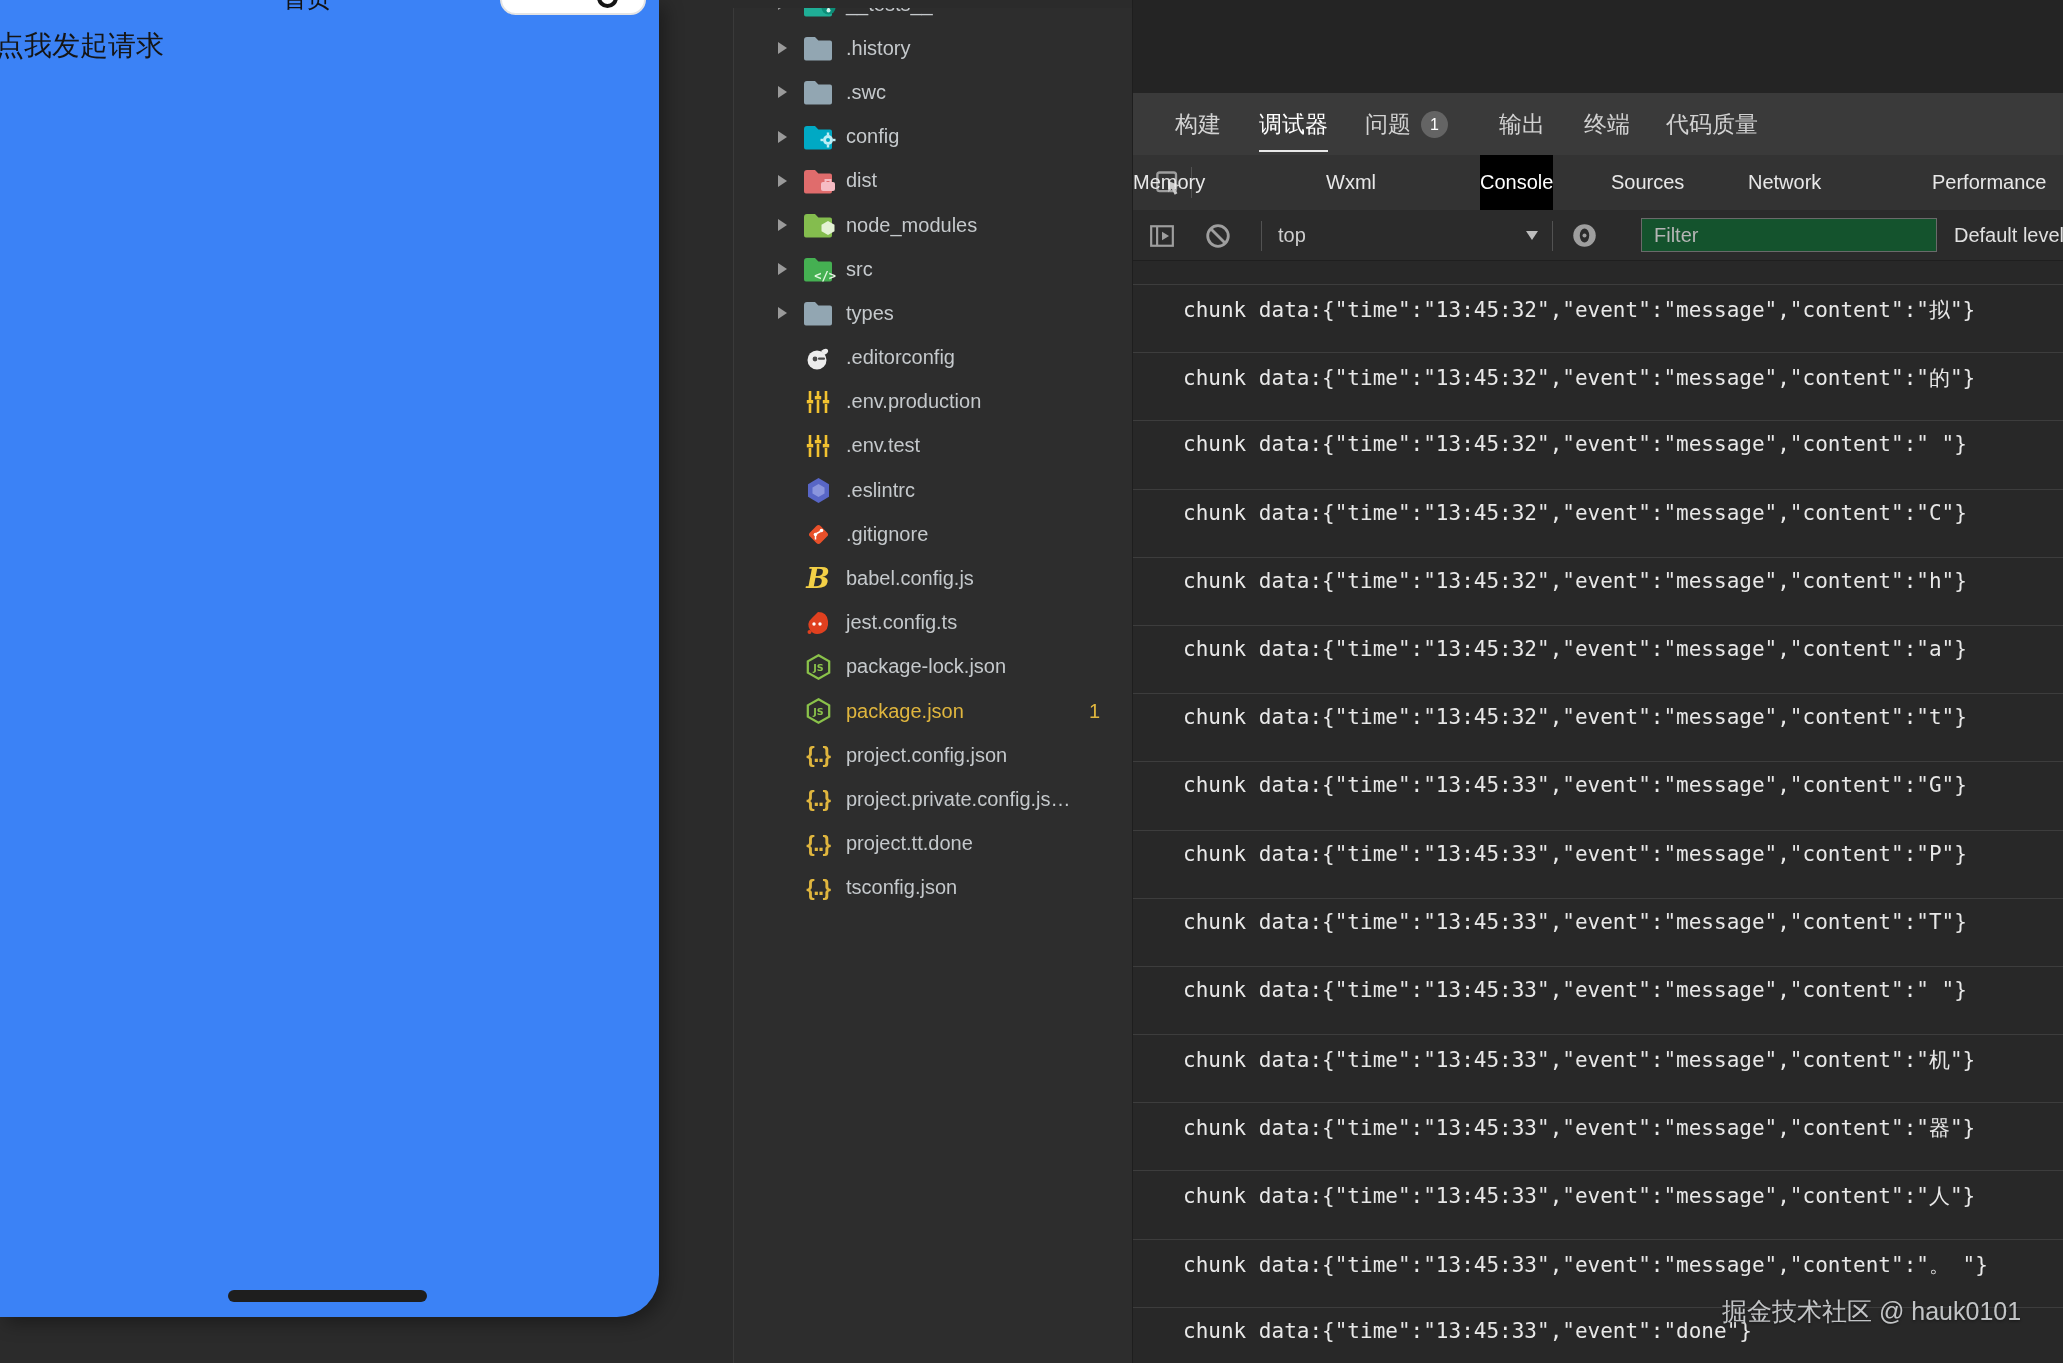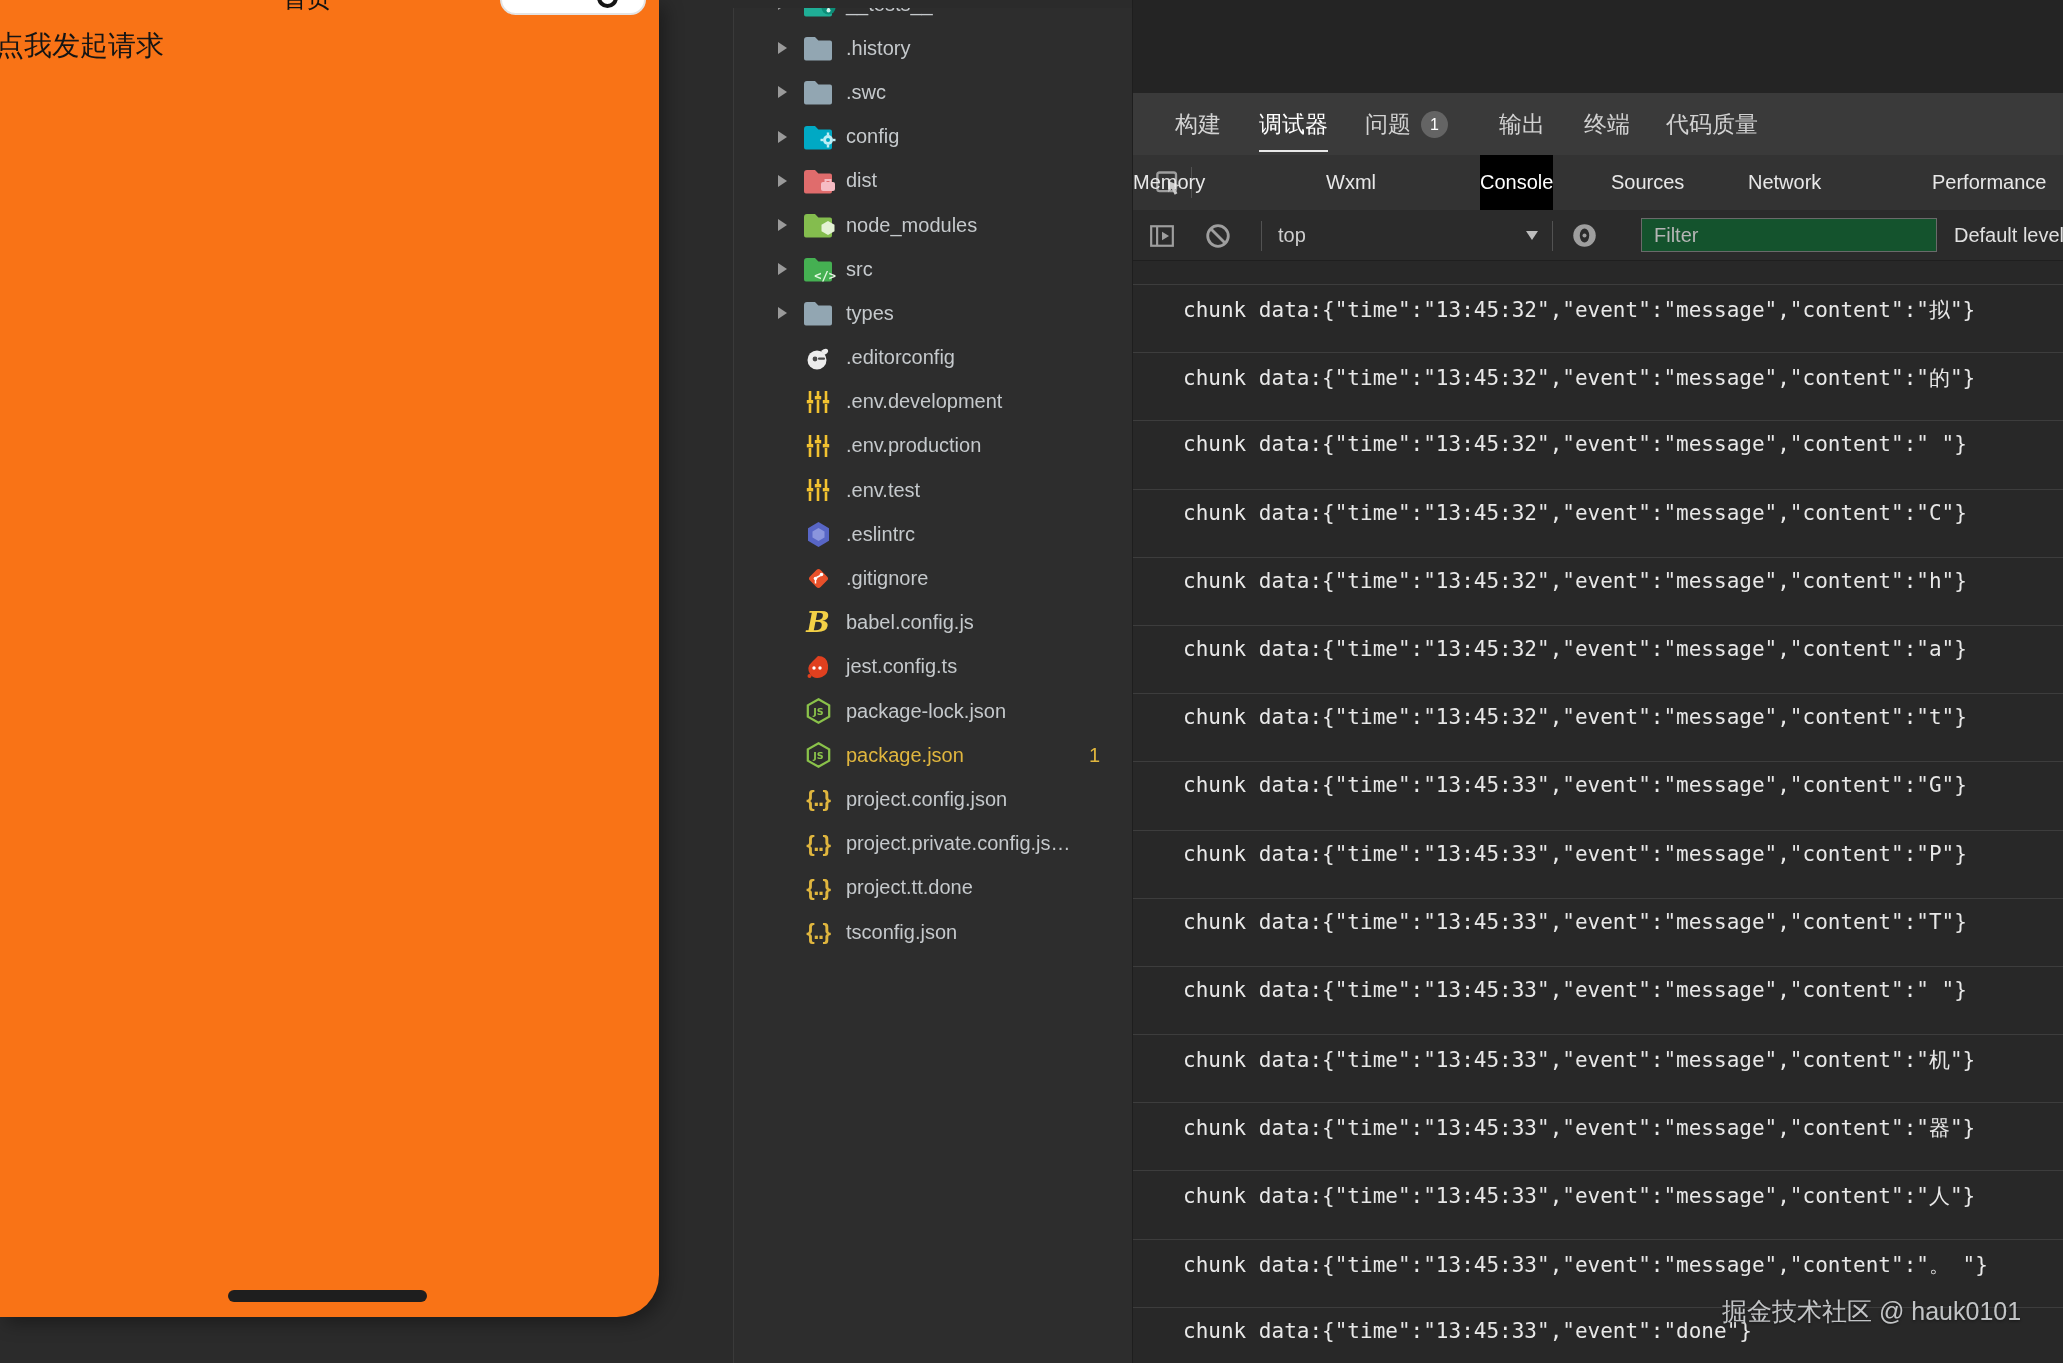--- a/index.html
+++ b/index.html
@@ -1,20 +1,20 @@
 <!DOCTYPE html>
 <html><head>
 <meta charset="utf-8">
 <style>
   html,body{margin:0;padding:0;background:#2b2b2b;}
   #screen{position:relative;width:2063px;height:1363px;overflow:hidden;
           font-family:"Liberation Sans",sans-serif;background:#2b2b2b;}
 
   
-  #simulator{position:absolute;left:0;top:0;width:659px;height:1317px;background:#f97316;
+  #simulator{position:absolute;left:0;top:0;width:659px;height:1317px;background:#3b82f6;
              border-bottom-right-radius:42px;
              box-shadow:6px 6px 18px rgba(0,0,0,.35);}
   #nav-title{position:absolute;left:283px;top:-17px;font-size:24px;color:#111;}
   #capsule{position:absolute;left:500px;top:-16px;width:146px;height:31px;background:#fff;
            border:2px solid #e4e4e4;border-radius:17px;box-sizing:border-box;}
   #capsule-ring{position:absolute;left:95px;top:1px;width:13px;height:13px;border:4px solid #151515;
                 border-radius:50%;}
   #page-action-text{position:absolute;left:-4px;top:27px;font-size:28px;color:#151515;}
   #home-indicator{position:absolute;left:228px;top:1290px;width:199px;height:12px;border-radius:7px;
                   background:#1e1e1e;}
@@ -216,41 +216,20 @@
           <div class="tree-chevron"></div>
           <div class="tree-icon">
             <svg width="26" height="26" viewBox="0 0 26 26">
               <circle cx="12" cy="15" r="9.5" fill="#ededed"></circle>
               <path d="M16 6 q5-4 7 -1 q1 3-4 5 z" fill="#ededed"></path>
               <circle cx="10" cy="14" r="2.4" fill="#4a4a4a"></circle>
               <rect x="13" y="12.5" width="7" height="2.2" rx="1" fill="#4a4a4a"></rect>
             </svg>
           </div>
           <div class="tree-label">.editorconfig</div>
-        </div>
-        <div class="tree-item">
-          <div class="tree-chevron"></div>
-          <div class="tree-icon">
-            <svg width="24" height="26" viewBox="0 0 24 26">
-              <g stroke="#f2c230" stroke-width="2.6">
-                <line x1="4" y1="2" x2="4" y2="11"></line>
-                <line x1="4" y1="15" x2="4" y2="24"></line>
-                <line x1="12" y1="2" x2="12" y2="7"></line>
-                <line x1="12" y1="11" x2="12" y2="24"></line>
-                <line x1="20" y1="2" x2="20" y2="11"></line>
-                <line x1="20" y1="15" x2="20" y2="24"></line>
-              </g>
-              <g fill="#f2c230">
-                <rect x="0.8" y="11" width="6.4" height="3.4"></rect>
-                <rect x="8.8" y="7" width="6.4" height="3.4"></rect>
-                <rect x="16.8" y="11" width="6.4" height="3.4"></rect>
-              </g>
-            </svg>
-          </div>
-          <div class="tree-label">.env.development</div>
         </div>
         <div class="tree-item">
           <div class="tree-chevron"></div>
           <div class="tree-icon">
             <svg width="24" height="26" viewBox="0 0 24 26">
               <g stroke="#f2c230" stroke-width="2.6">
                 <line x1="4" y1="2" x2="4" y2="11"></line>
                 <line x1="4" y1="15" x2="4" y2="24"></line>
                 <line x1="12" y1="2" x2="12" y2="7"></line>
                 <line x1="12" y1="11" x2="12" y2="24"></line>

